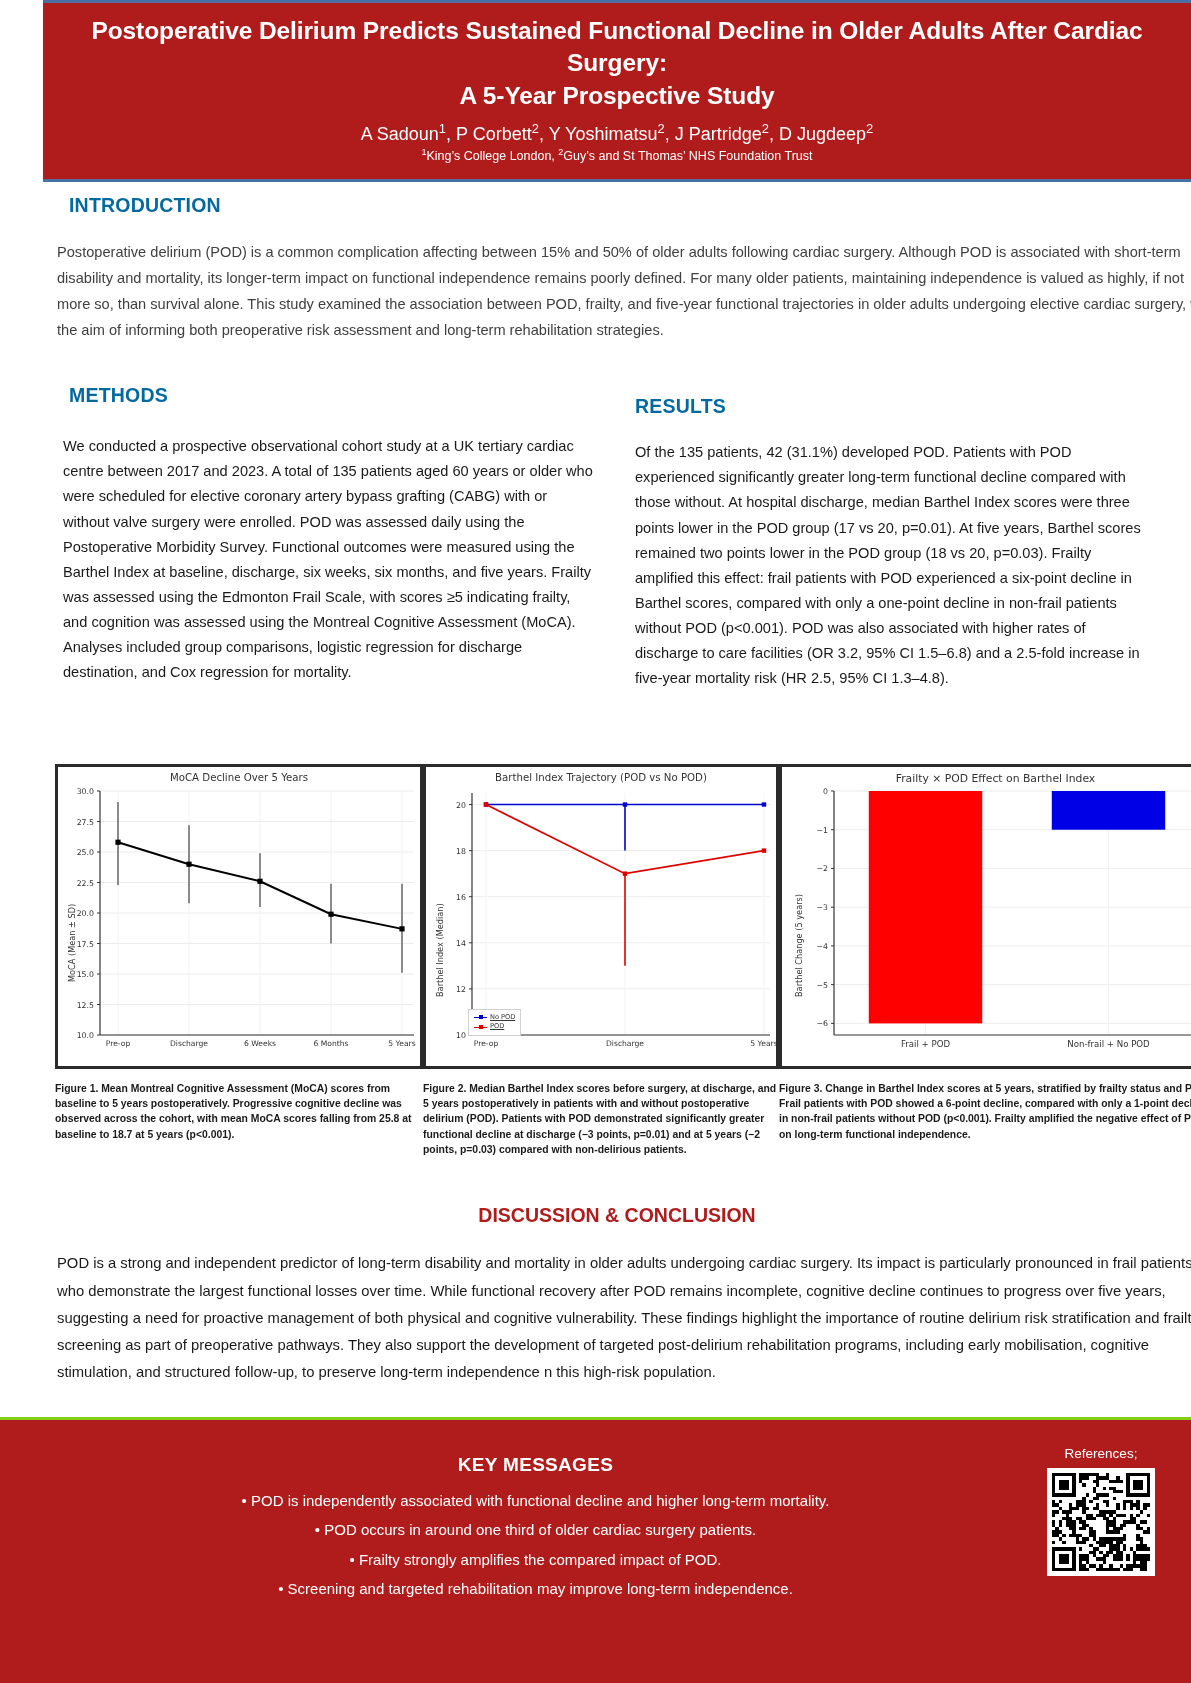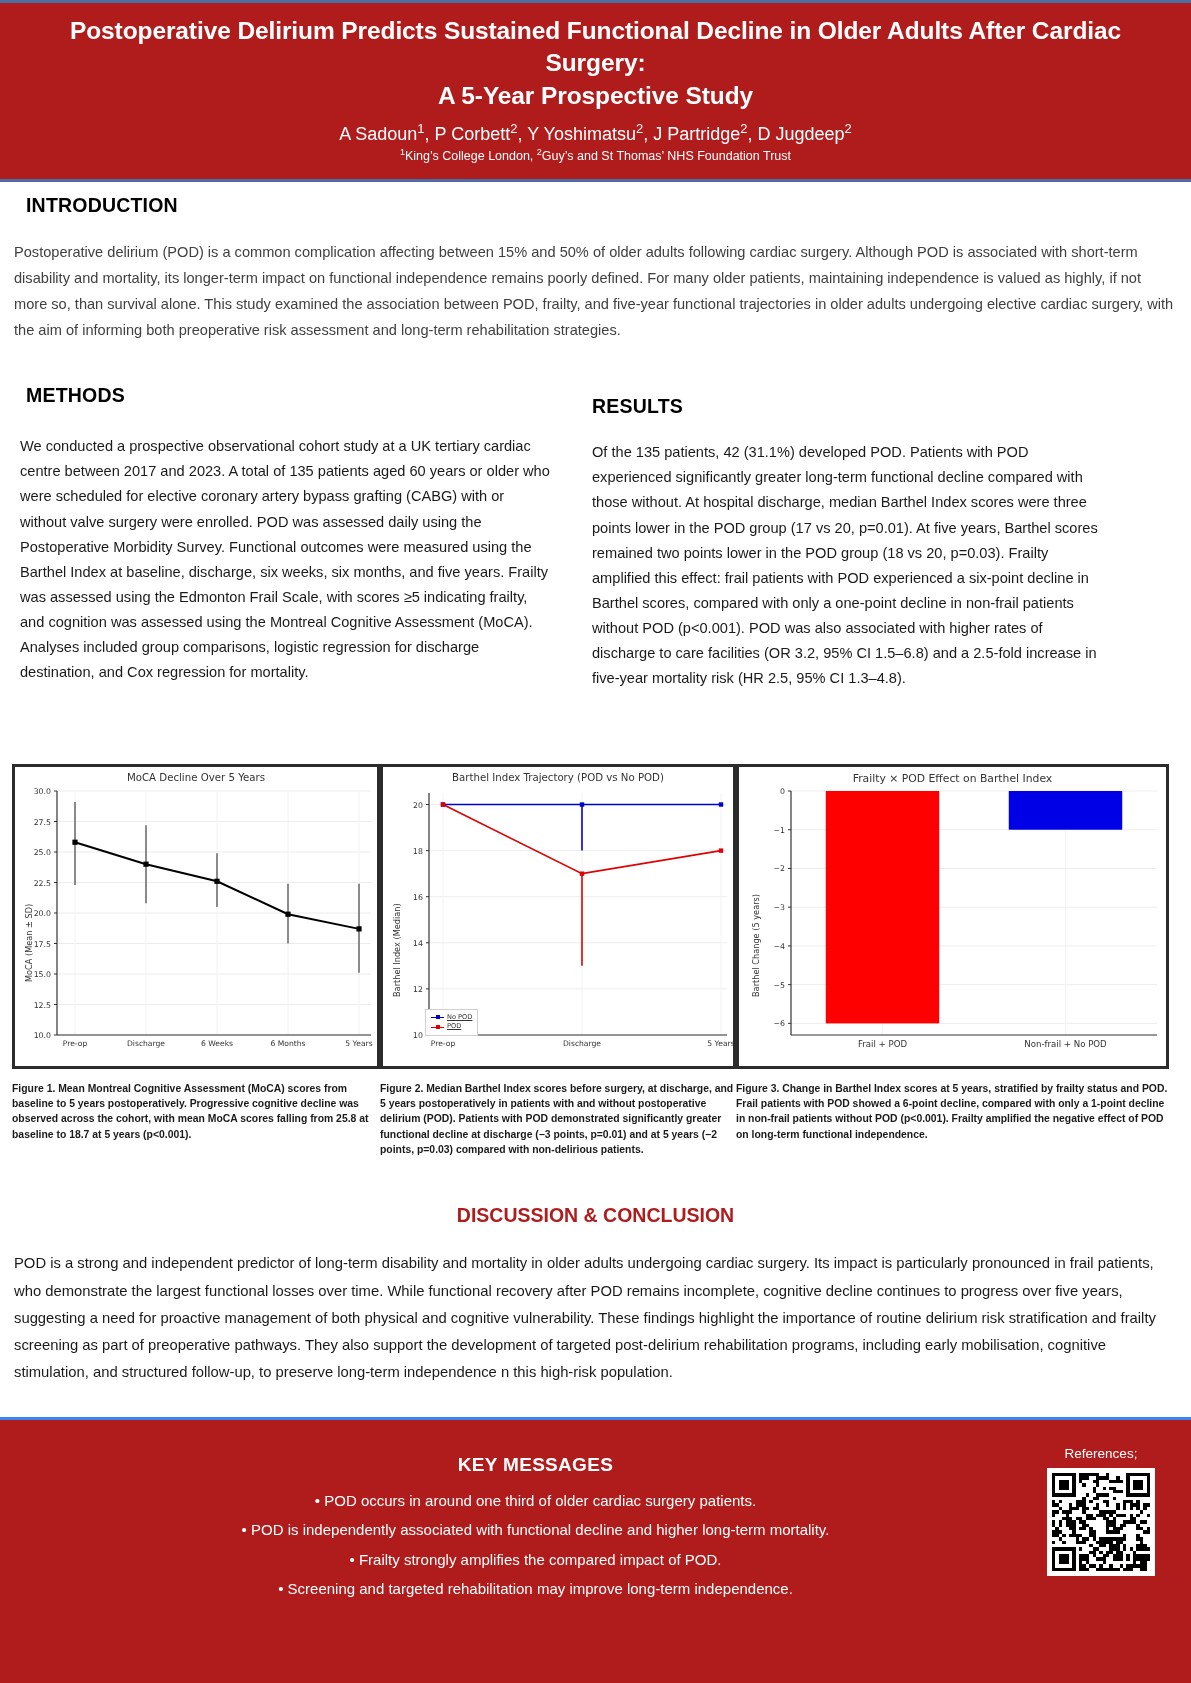--- a/index.html
+++ b/index.html
@@ -9,20 +9,21 @@
     background: #ffffff;
     font-family: "Liberation Sans", sans-serif;
     overflow: hidden;
   }
   .poster {
     position: relative;
     width: 1191px; height: 1683px;
     background: #ffffff;
     display: flex;
     flex-direction: column;
+    padding-left: 43px;
   }
 
   
   .header {
     background: #B01C1C;
     border-top: 3px solid #4A6FA5;
     border-bottom: 3px solid #4A6FA5;
     padding: 12px 28px 14px 28px;
     text-align: center;
     color: #ffffff;
@@ -47,21 +48,21 @@
   sup { font-size: 0.72em; vertical-align: super; line-height: 0; }
 
   
   .body-wrap {
     position: relative;
     flex: 1 1 auto;
     padding: 0 14px;
   }
 
   .section-head {
-    color: #000000;
+    color: #0369a1;
     font-weight: bold;
     font-size: 19.5px;
     letter-spacing: 0.2px;
   }
 
   .intro-head { position: absolute; left: 26px; top: 12px; }
   .intro-text {
     position: absolute;
     left: 14px; top: 58px; width: 1163px;
     font-size: 14.6px;
@@ -163,21 +164,21 @@
     color: #1a1a1a;
   }
 
   
   .footer {
     position: absolute;
     left: 0; bottom: 0;
     width: 1191px;
     height: 266px;
     background: #B01C1C;
-    border-top: 3px solid #3b82f6;
+    border-top: 3px solid #84cc16;
     color: #ffffff;
   }
   .footer-inner {
     position: relative;
     width: 100%; height: 100%;
     padding-top: 16px;
   }
   .key-title {
     text-align: center;
     font-size: 19px;
@@ -399,22 +400,22 @@
 
     <div class="disc-head">DISCUSSION &amp; CONCLUSION</div>
     <div class="disc-text">POD is a strong and independent predictor of long-term disability and mortality in older adults undergoing cardiac surgery. Its impact is particularly pronounced in frail patients, who demonstrate the largest functional losses over time. While functional recovery after POD remains incomplete, cognitive decline continues to progress over five years, suggesting a need for proactive management of both physical and cognitive vulnerability. These findings highlight the importance of routine delirium risk stratification and frailty screening as part of preoperative pathways. They also support the development of targeted post-delirium rehabilitation programs, including early mobilisation, cognitive stimulation, and structured follow-up, to preserve long-term independence n this high-risk population.</div>
 
   </div>
 
   <div class="footer">
     <div class="footer-inner">
       <div class="key-title">KEY MESSAGES</div>
       <div class="key-list" id="key-list">
+          <div class="key-item">• POD is independently associated with functional decline and higher long-term mortality.</div>
           <div class="key-item">• POD occurs in around one third of older cardiac surgery patients.</div>
-          <div class="key-item">• POD is independently associated with functional decline and higher long-term mortality.</div>
           <div class="key-item">• Frailty strongly amplifies the compared impact of POD.</div>
           <div class="key-item">• Screening and targeted rehabilitation may improve long-term independence.</div>
         </div>
       <div class="refs">
         <div class="refs-label">References;</div>
         <div class="qr">
           <svg id="qrsvg" width="98" height="98" viewBox="0 0 29 29" shape-rendering="crispEdges">
               <rect x="0" y="0" width="1" height="1" fill="#000"></rect>
               <rect x="1" y="0" width="1" height="1" fill="#000"></rect>
               <rect x="2" y="0" width="1" height="1" fill="#000"></rect>

